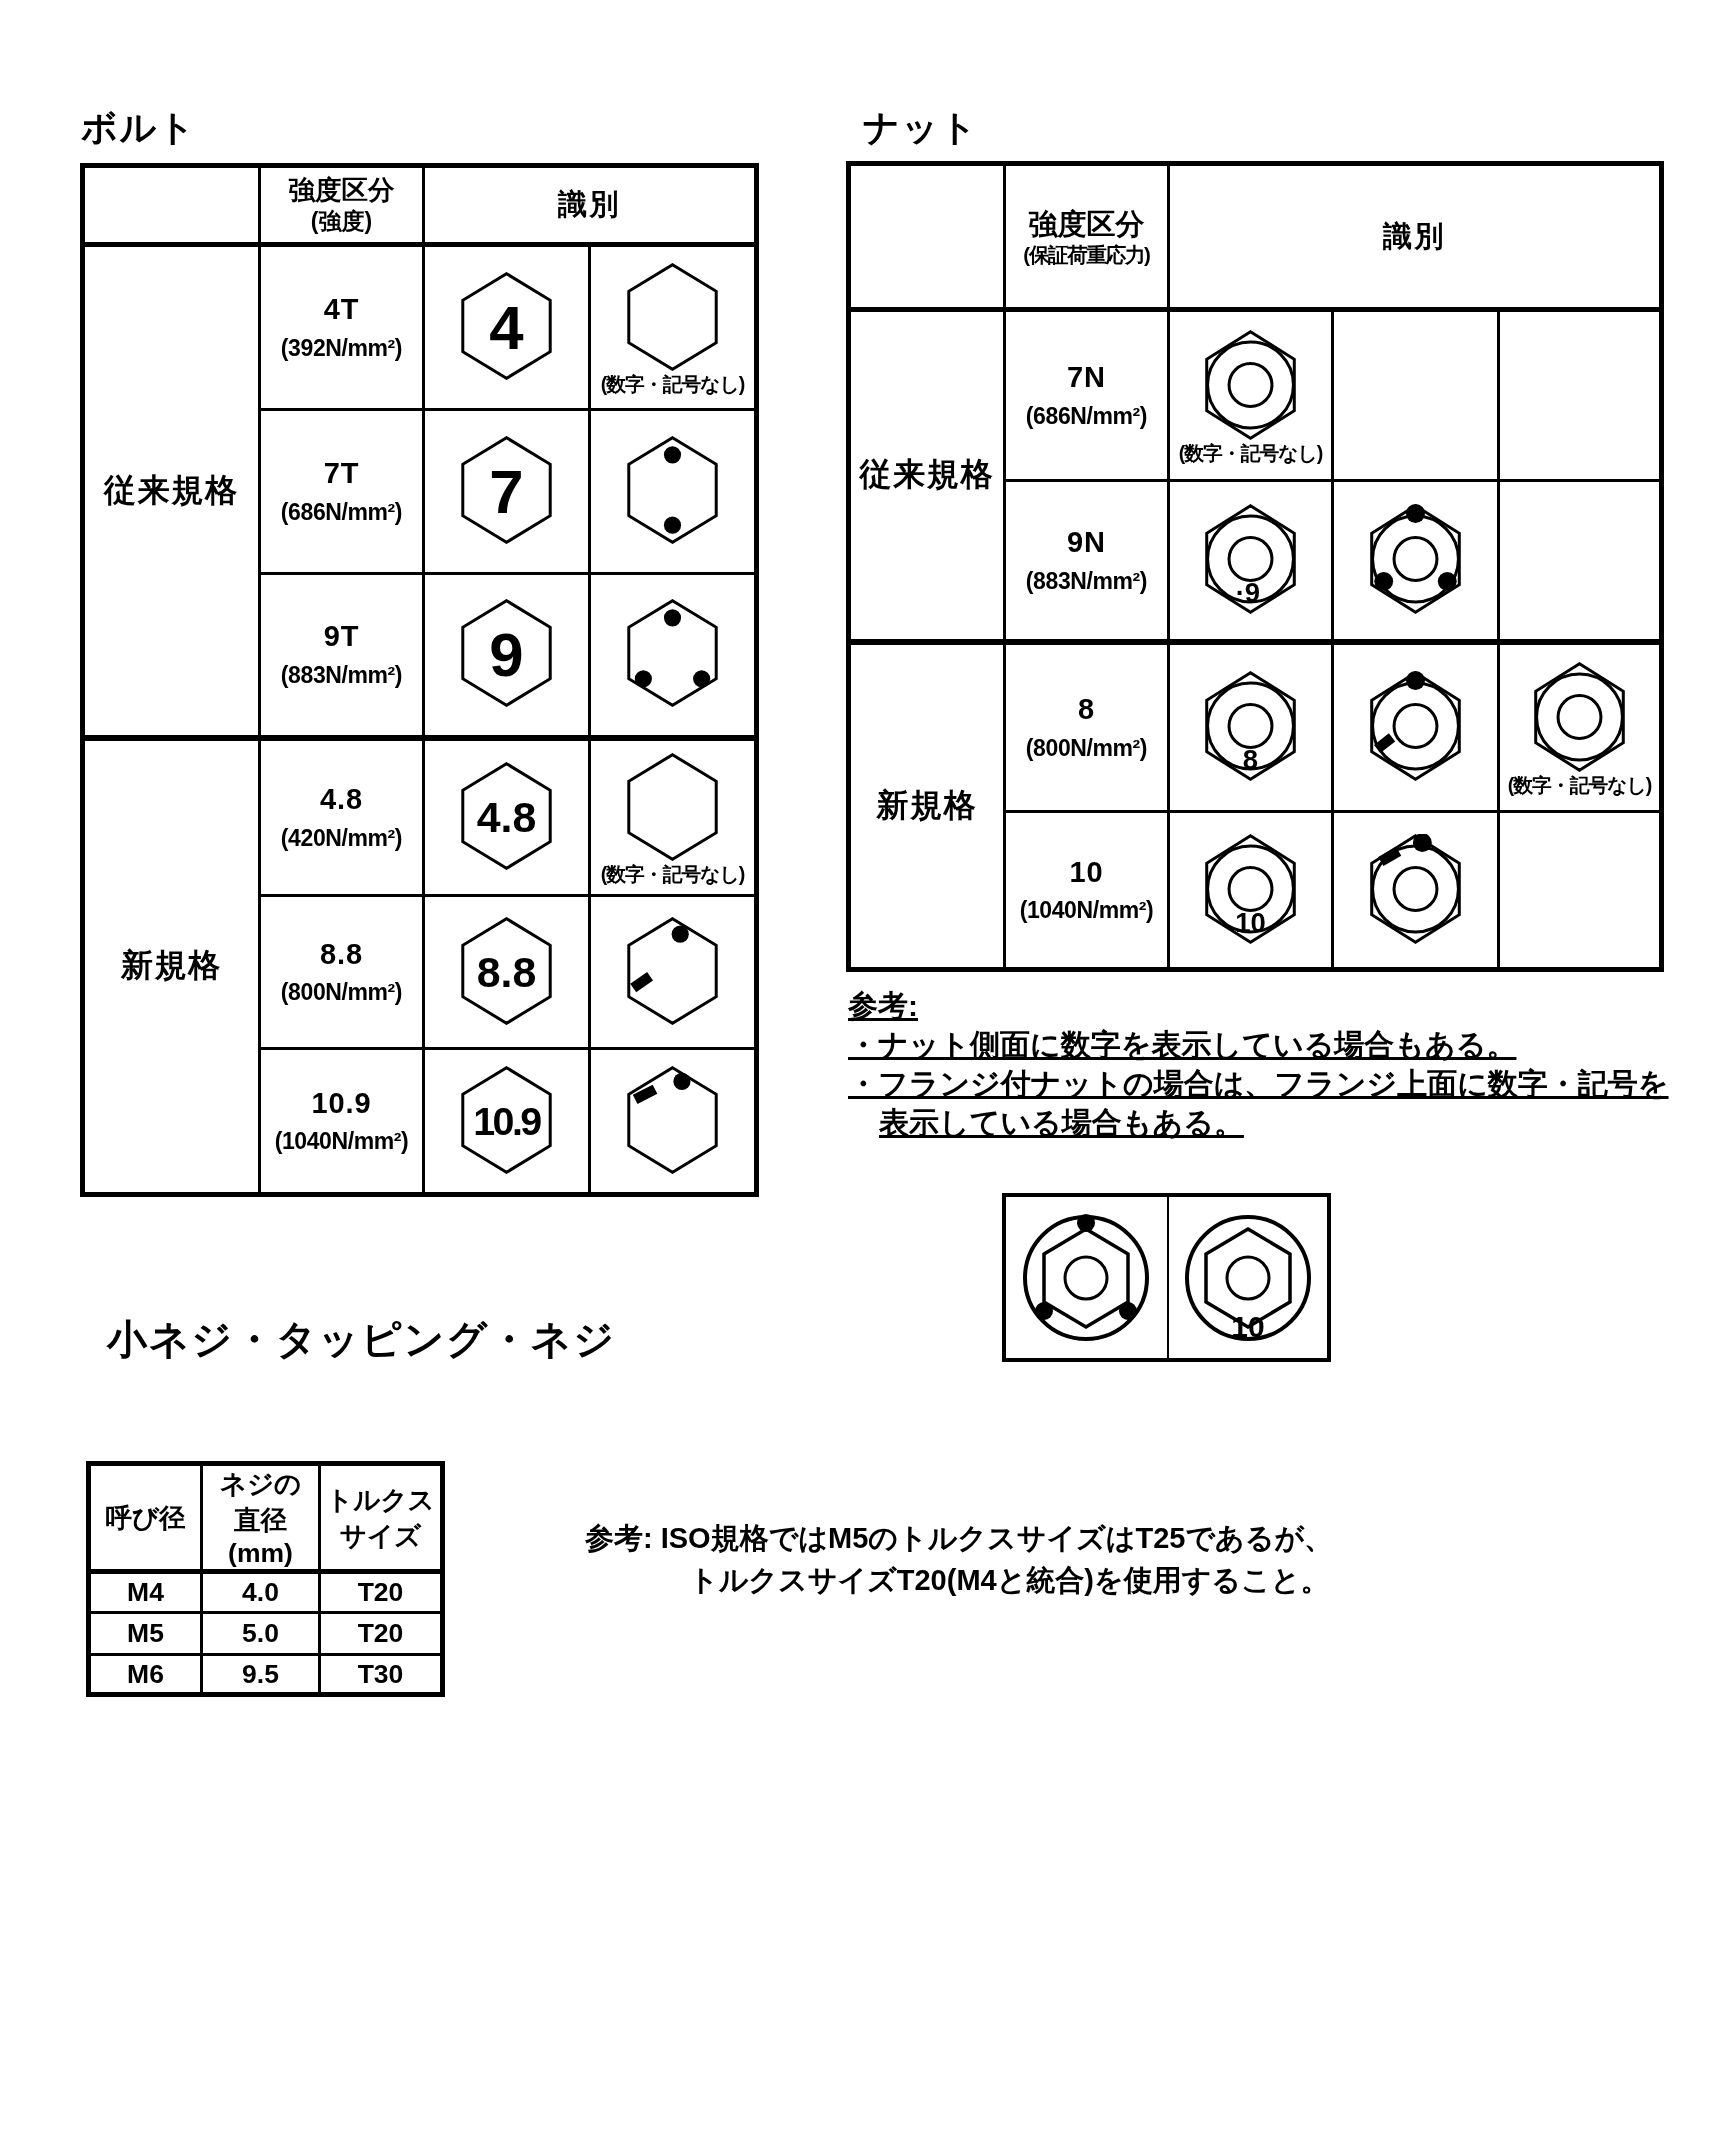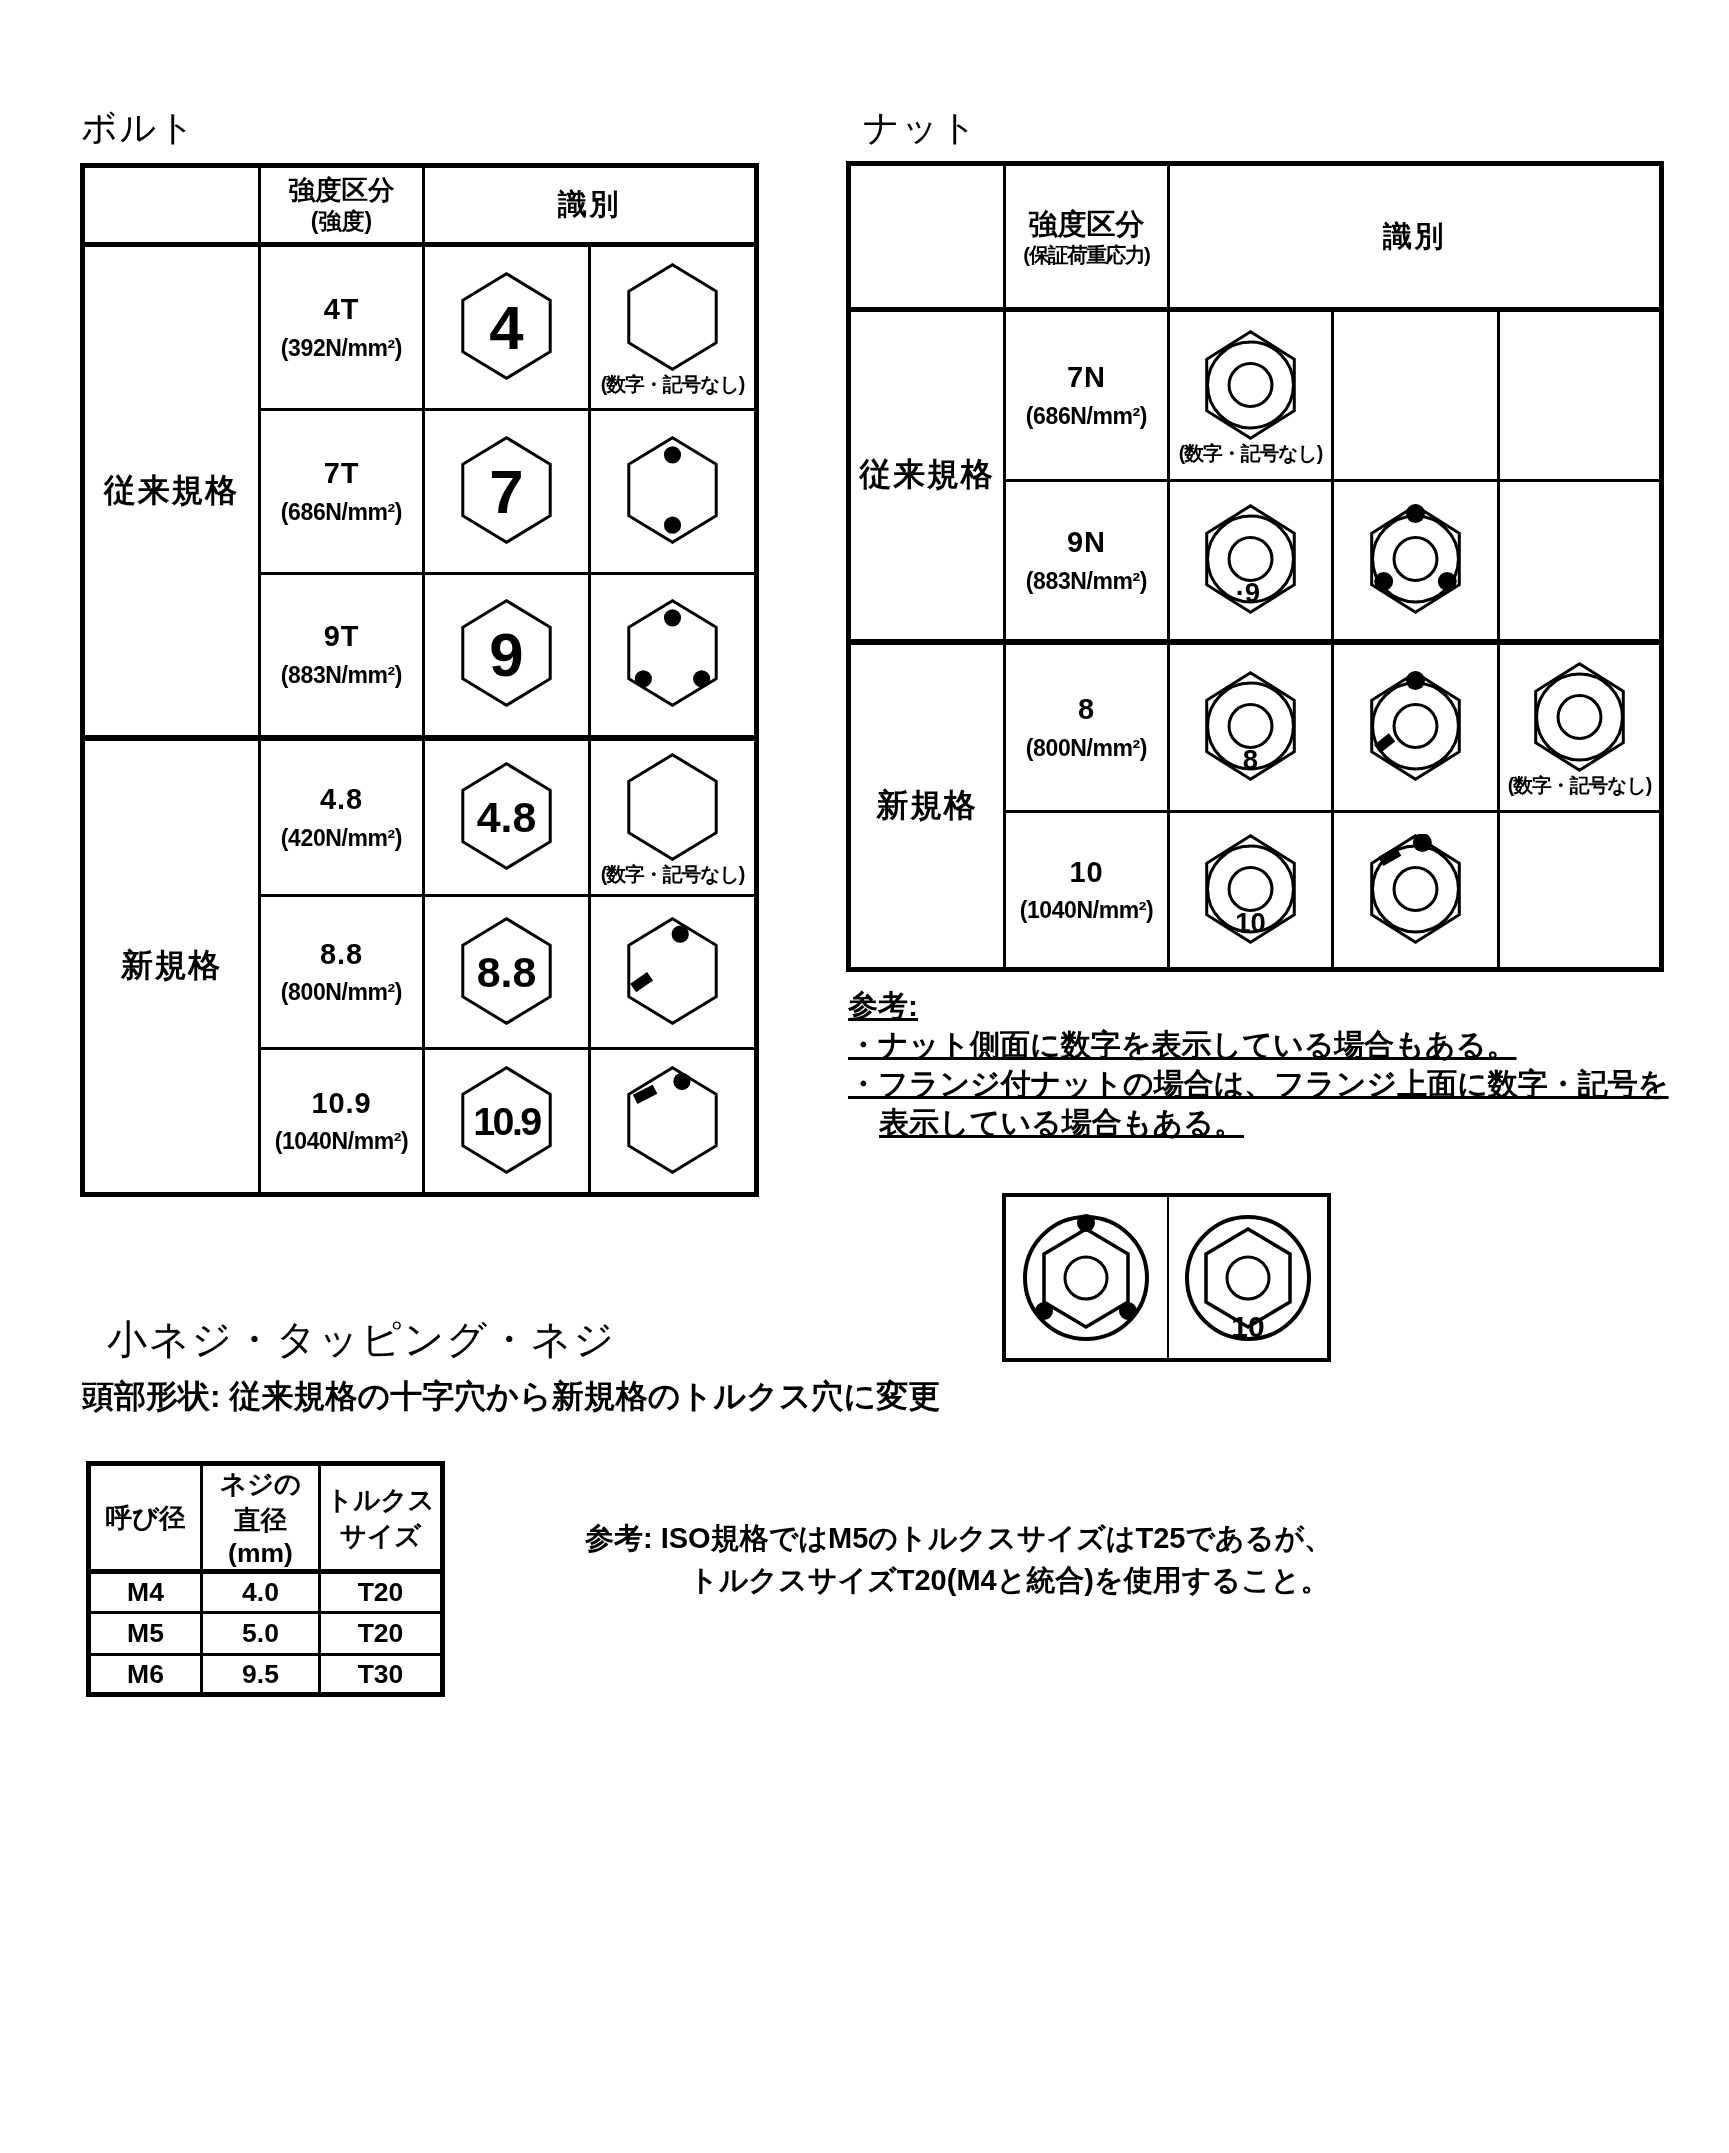--- a/index.html
+++ b/index.html
@@ -1,20 +1,20 @@
 <!DOCTYPE html>
 <html style="font-size:13.7px"><head>
 <meta charset="utf-8">
 <style>
   * { margin:0; padding:0; box-sizing:border-box; }
   html,body { background:#fff; }
   body { font-family:"Liberation Sans","DejaVu Sans",sans-serif; color:#000; }
   .page { position:relative; width:1729px; height:2154px; background:#fff; overflow:hidden; }
 
-  .sec-title { position:absolute; font-weight:normal; font-size:36px; letter-spacing:1.7px; white-space:nowrap; }
+  .sec-title { position:absolute; font-weight:bold; font-size:36px; letter-spacing:1.7px; white-space:nowrap; }
   #bolt-title  { left:81px;  top:104px; }
   #nut-title   { left:863px; top:104px; }
   #screw-title { left:82px;  top:1312px; font-size:40px;margin-left:25px; }
   #screw-subtitle { position:absolute; left:82px; top:1375px; font-size:32px; font-weight:bold; white-space:nowrap; }
 
   table.grid { position:absolute; border-collapse:collapse; table-layout:fixed; background:#fff; }
   table.grid td, table.grid th { border:3.4px solid #000; text-align:center; vertical-align:middle; padding:0; font-weight:bold; }
   table.grid { border:5.1px solid #000; }
   tr.hdr-row th { border-bottom-width:5.1px; }
   tr.grp-divider td { border-top-width:6px; }
@@ -347,21 +347,20 @@
     </div>
     <div class="flange-cell">
       <svg viewBox="0 0 130 130" width="130" height="130">
         <use href="#g-flange"></use>
         <text x="65" y="124" text-anchor="middle" font-size="30">10</text>
       </svg>
     </div>
   </div>
 
   <div class="sec-title" id="screw-title">小ネジ・タッピング・ネジ</div>
-  <div id="screw-subtitle">頭部形状: 従来規格の十字穴から新規格のトルクス穴に変更</div>
 
   <table class="grid" id="screw-table">
     <colgroup>
         <col style="width:113px">
         <col style="width:118px">
         <col style="width:123px">
       </colgroup>
     <tbody>
     <tr class="hdr-row" style="height:86px">
       <th class="pre">呼び径</th>

